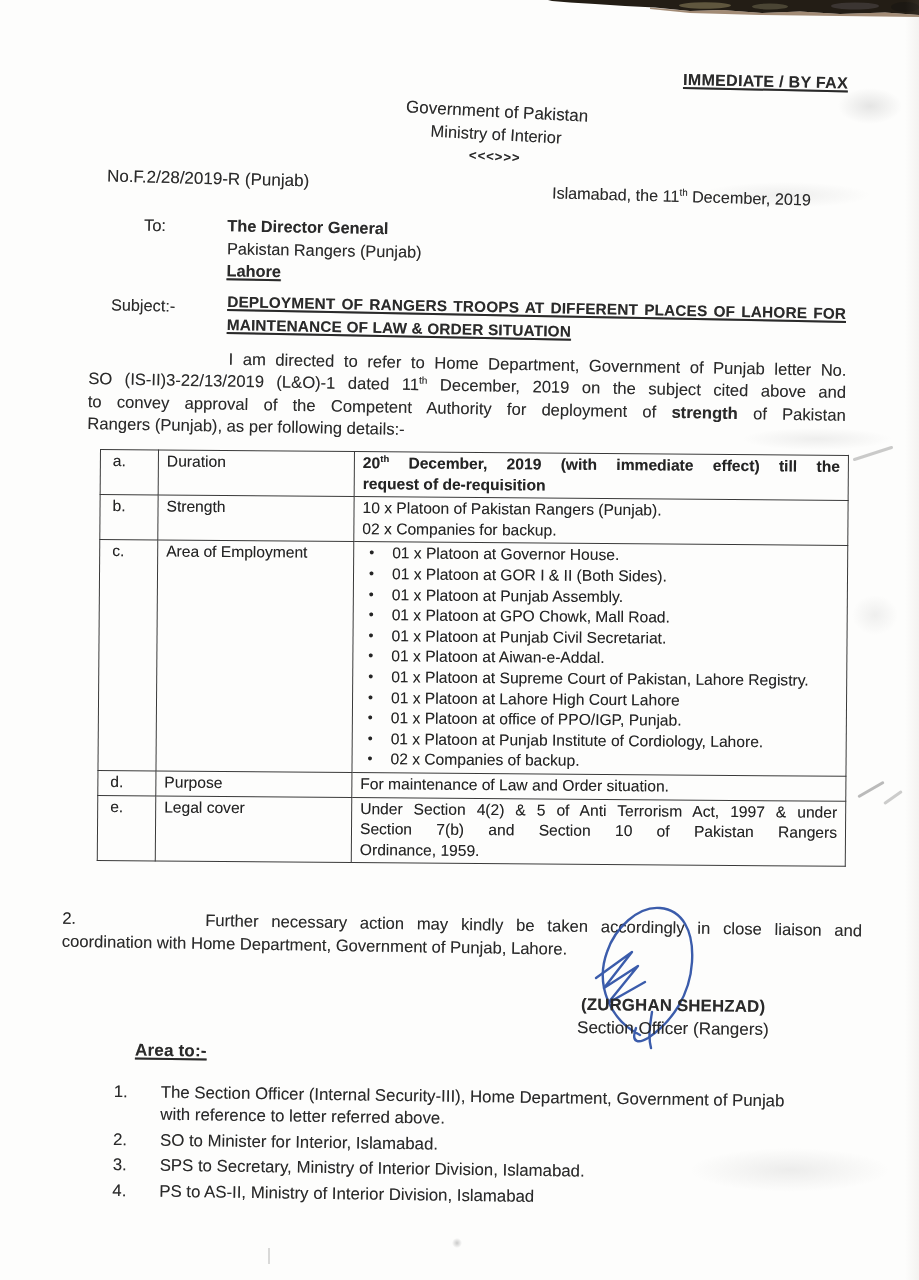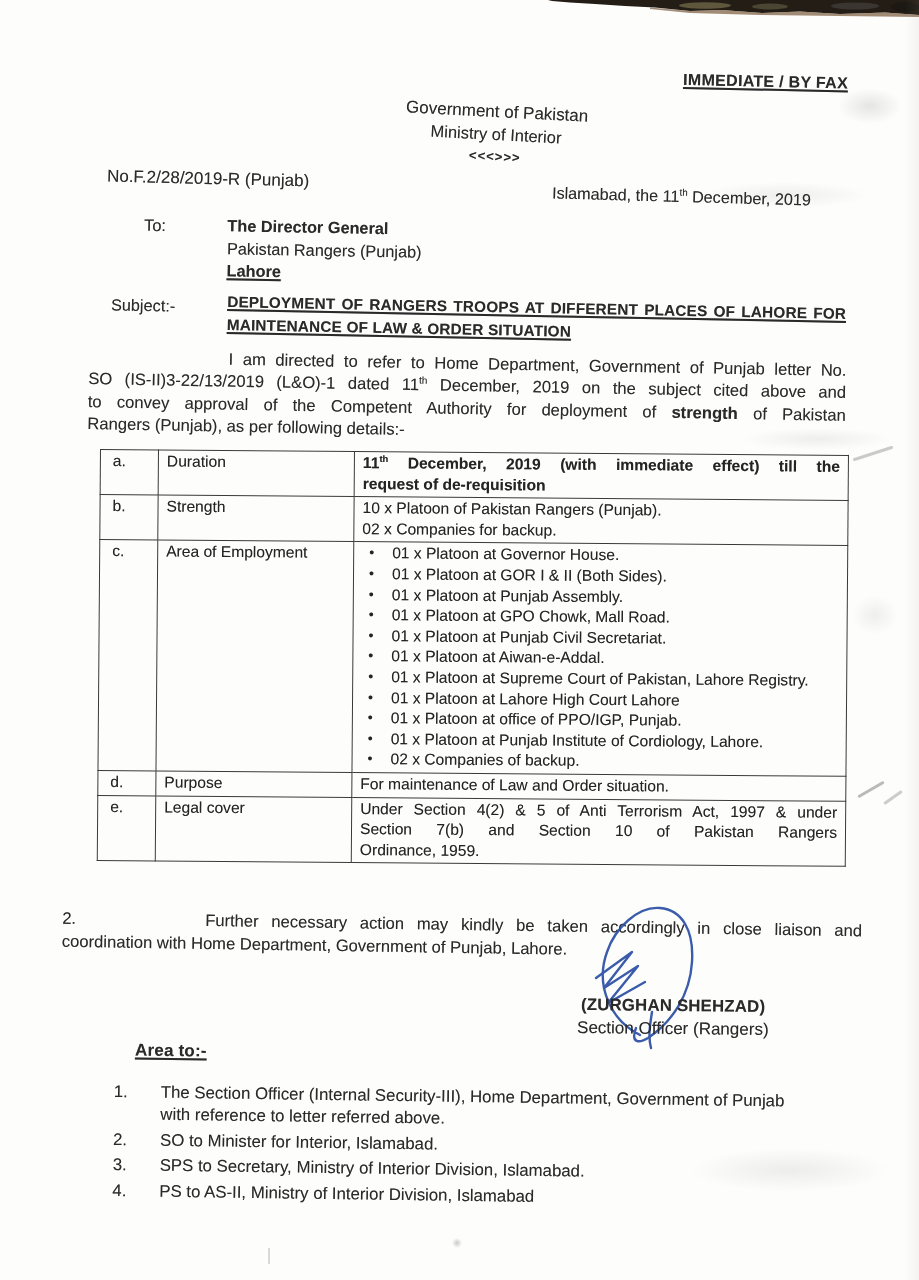--- a/index.html
+++ b/index.html
@@ -136,21 +136,21 @@
     <div>Rangers (Punjab), as per following details:-</div>
   </div>
 
   <div class="abs table-wrap txt">
     <table class="dep">
       <tbody>
       <tr>
         <td class="t-key">a.</td>
         <td class="t-label">Duration</td>
         <td class="bold-cell">
-          <div class="jl"><span>11</span><span class="rt-sup">th</span><span> December, 2019 (with immediate effect) till the</span></div>
+          <div class="jl"><span>20</span><span class="rt-sup">th</span><span> December, 2019 (with immediate effect) till the</span></div>
           <div>request of de-requisition</div>
         </td>
       </tr>
       <tr>
         <td class="t-key">b.</td>
         <td class="t-label">Strength</td>
         <td>
           <div>10 x Platoon of Pakistan Rangers (Punjab).</div>
           <div>02 x Companies for backup.</div>
         </td>

